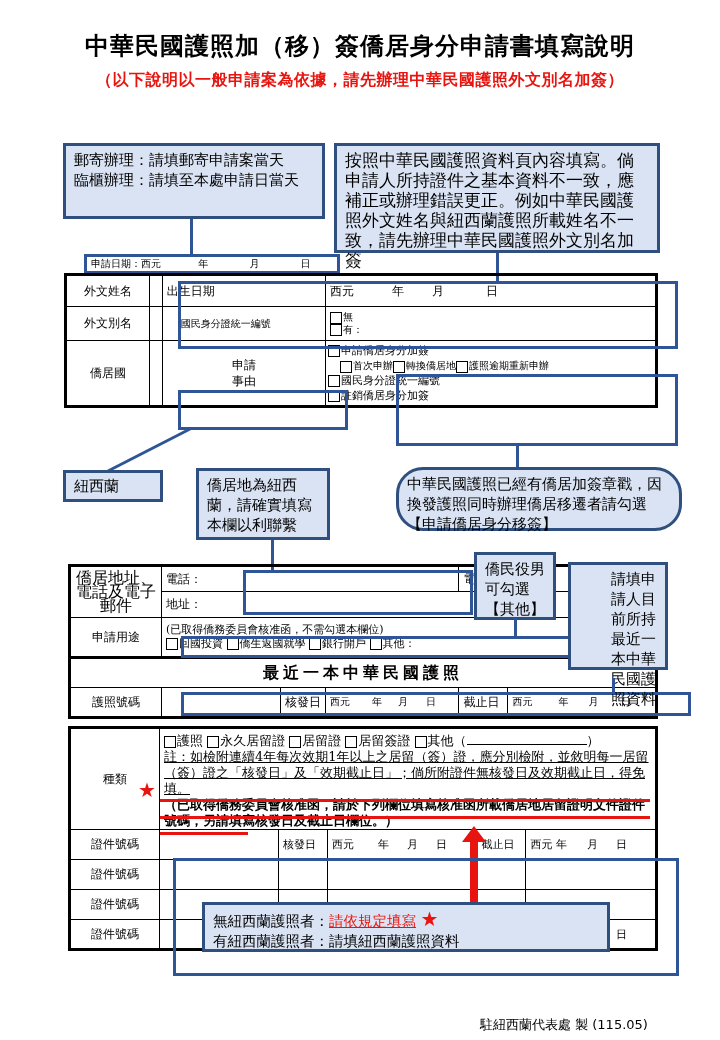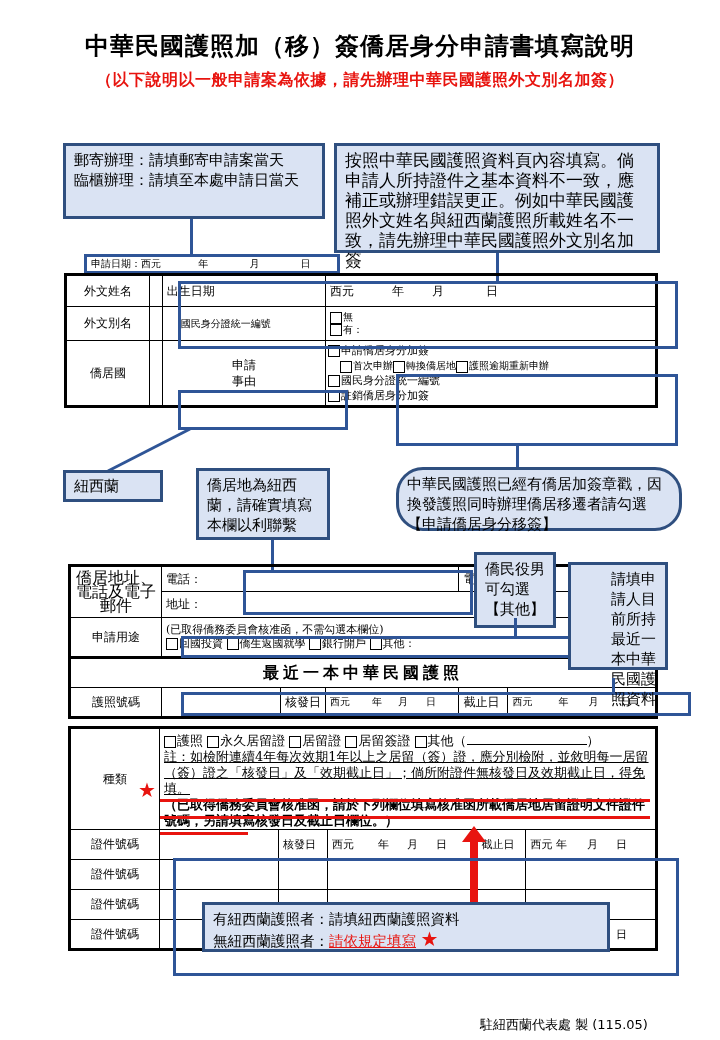--- a/index.html
+++ b/index.html
@@ -119,21 +119,21 @@
     <td style="width:40px;">截止日</td>
     <td colspan="3" style="font-size:10px;"><span>西元</span><span style="margin-left:26px">年</span><span style="margin-left:20px">月</span><span style="margin-left:22px">日</span></td>
   </tr>
 </tbody>
   </table>
 
 <div class="abs hl" style="left:222px;top:570px;width:230px;height:45px;"></div>
 <div class="abs hl" style="left:160px;top:636px;width:400px;height:22px;"></div>
 <div class="abs hl" style="left:160px;top:692px;width:510px;height:24px;"></div>
 
-<div class="abs callout" style="left:474px;top:552px;width:82px;height:76px;line-height:20px;">僑民役男可勾選【其他】</div>
+<div class="abs callout" style="left:474px;top:552px;width:82px;height:68px;line-height:20px;">僑民役男可勾選【其他】</div>
 <div class="abs vline" style="left:514px;top:618px;height:20px;"></div>
 <div class="abs callout" style="left:568px;top:562px;width:100px;height:108px;line-height:20px;padding-left:40px;">請填申請人目前所持最近一本中華民國護照資料</div>
 <div class="abs vline" style="left:612px;top:678px;height:16px;"></div>
 
 <table class="f outer" style="left:68px;top:726px;width:590px;">
   <tbody>
   <tr style="height:100px;">
     <td class="center" style="width:80px;">種類</td>
     <td colspan="5" style="font-size:13px;line-height:16px;padding-top:4px;vertical-align:top;">
       <div><span class="cb"></span><span>護照</span> <span class="cb"></span><span>永久居留證</span> <span class="cb"></span><span>居留證</span> <span class="cb"></span><span>居留簽證</span> <span class="cb"></span><span>其他（</span><span style="display:inline-block;width:120px;border-bottom:1px solid #000;"></span><span>）</span></div>
@@ -181,17 +181,17 @@
 <div class="abs redline" style="left:160px;top:816px;width:490px;"></div>
 <div class="abs redline" style="left:160px;top:832px;width:88px;"></div>
 
 <svg class="abs" style="left:462px;top:826px;" width="24" height="80">
   <polygon points="12,0 24,16 16,16 16,80 8,80 8,16 0,16" fill="#e8140f"></polygon>
 </svg>
 
 <div class="abs hl" style="left:152px;top:858px;width:506px;height:118px;"></div>
 
 <div class="abs callout" style="left:202px;top:902px;width:408px;height:50px;line-height:20px;font-size:14.5px;">
+  <div><span>無紐西蘭護照者：</span><span style="color:#e8140f;text-decoration:underline;">請依規定填寫</span> <span class="star">★</span></div>
   <div>有紐西蘭護照者：請填紐西蘭護照資料</div>
-  <div><span>無紐西蘭護照者：</span><span style="color:#e8140f;text-decoration:underline;">請依規定填寫</span> <span class="star">★</span></div>
 </div>
 
 <div class="abs footer" style="left:480px;top:1016px;">駐紐西蘭代表處 製 (115.05)</div>
 
 </body></html>

